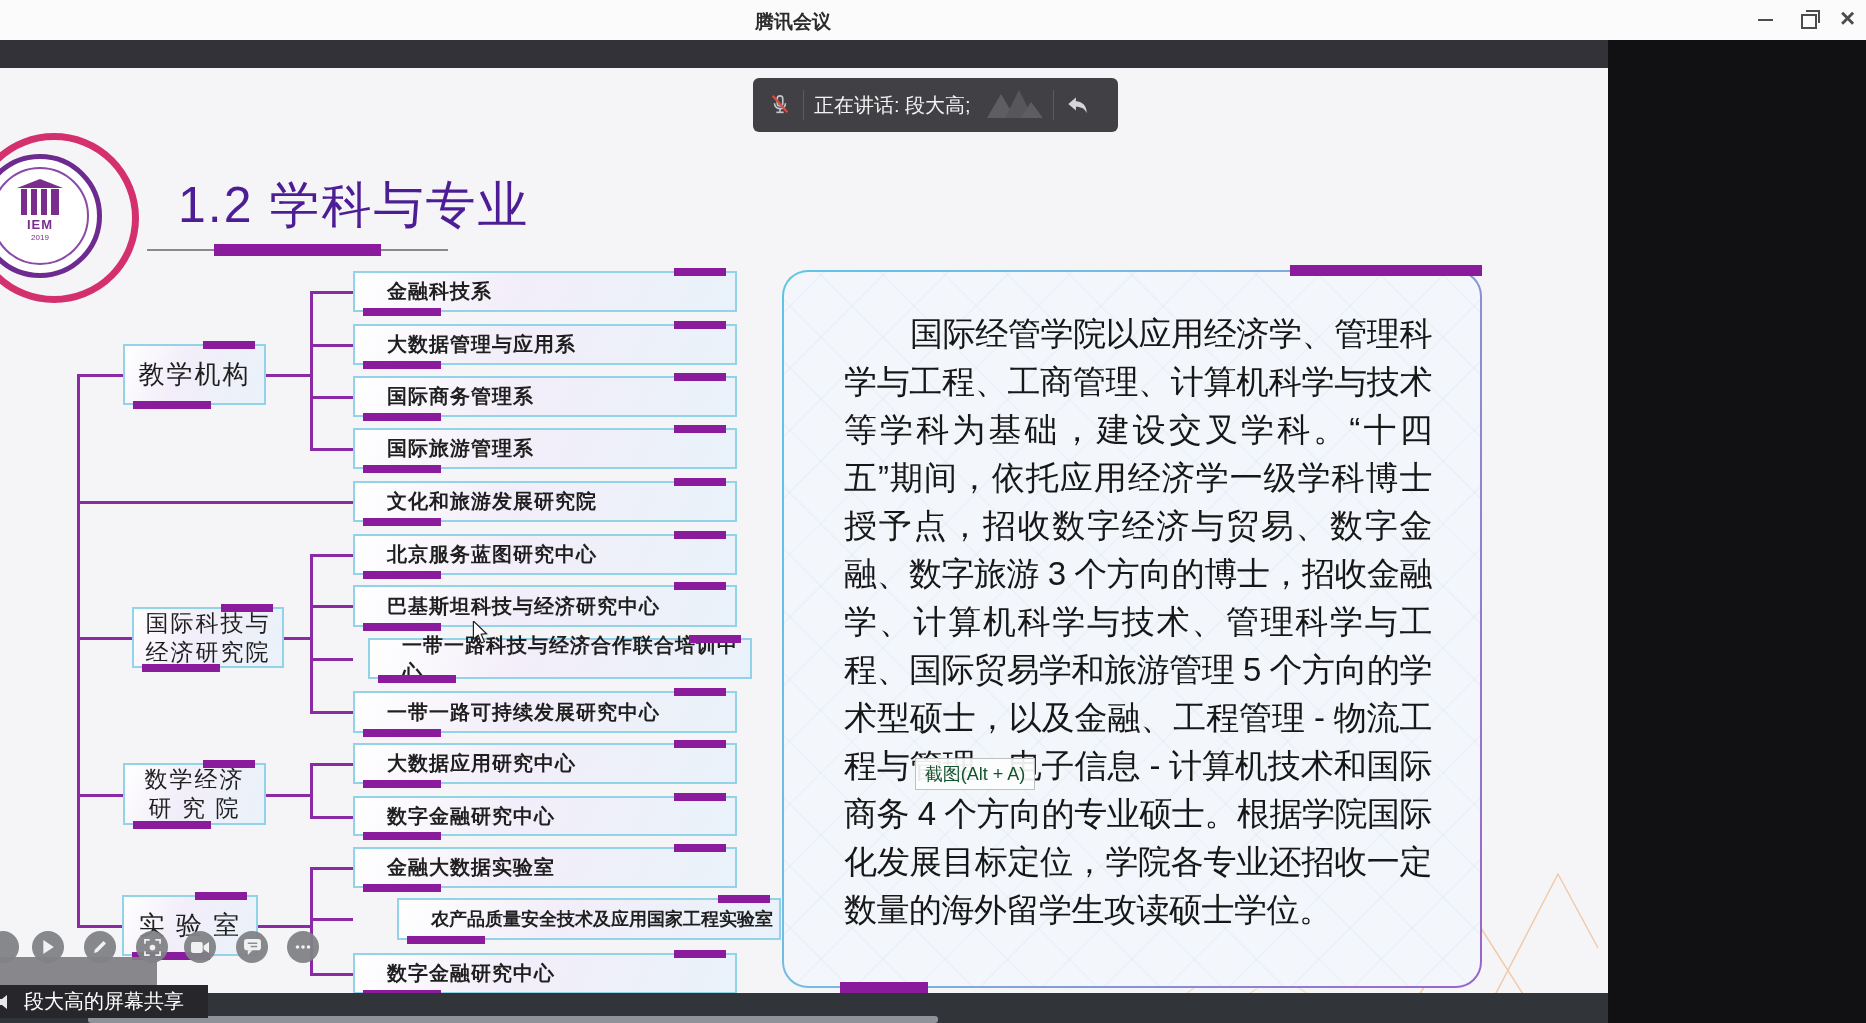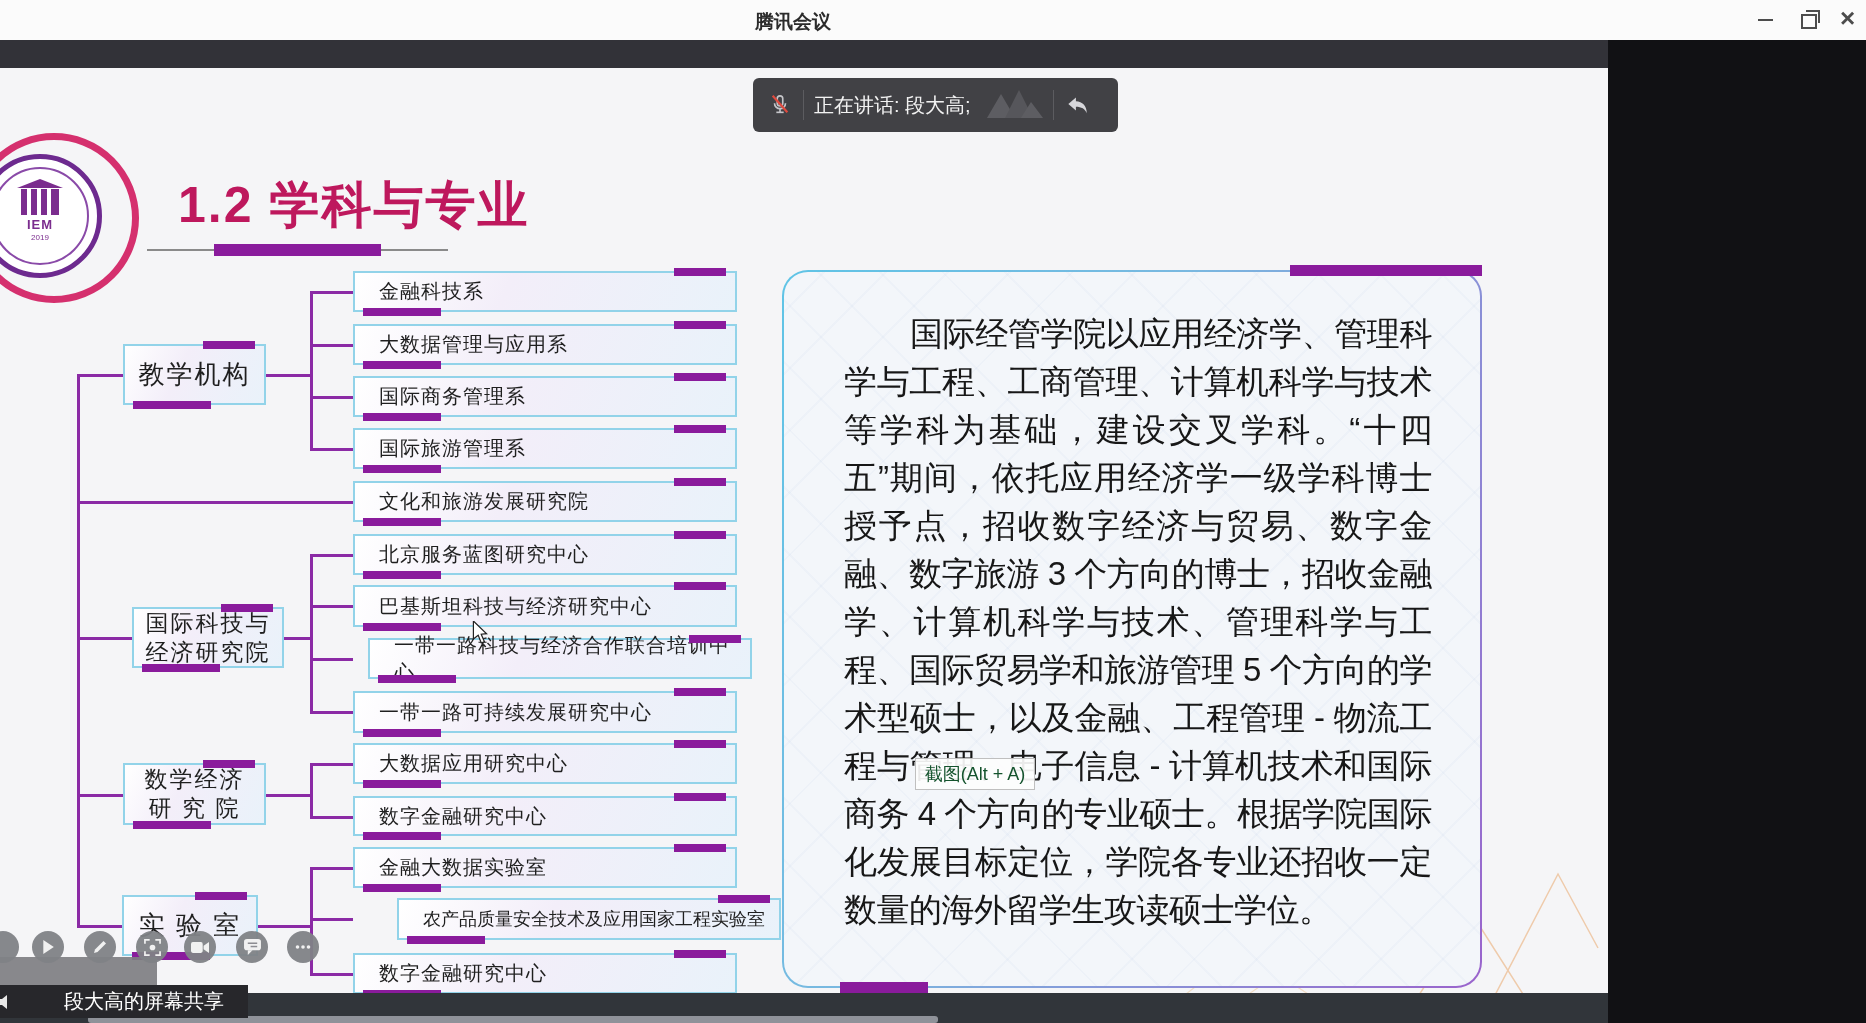--- a/index.html
+++ b/index.html
@@ -25,33 +25,33 @@
   .logo-arc{position:absolute;left:-31px;top:65px;width:170px;height:170px;border-radius:50%;border:7px solid #d5306e;box-sizing:border-box;}
   .logo-inner{position:absolute;left:-22px;top:86px;width:124px;height:124px;border-radius:50%;background:#fff;border:5px solid #6d2a8f;box-sizing:border-box;}
   .logo-ring{position:absolute;left:8px;top:8px;width:98px;height:98px;border-radius:50%;border:2px solid #8a4aa8;box-sizing:border-box;}
   .logo-bld{position:absolute;left:38px;top:30px;width:38px;height:26px;
     background:linear-gradient(90deg,#7b2d8e 0 6px,#fff 6px 10px,#7b2d8e 10px 16px,#fff 16px 20px,#7b2d8e 20px 26px,#fff 26px 30px,#7b2d8e 30px 38px);}
   .logo-roof{position:absolute;left:34px;top:20px;width:0;height:0;border-left:23px solid transparent;border-right:23px solid transparent;border-bottom:9px solid #7b2d8e;}
   .logo-iem{position:absolute;left:0;top:58px;width:114px;text-align:center;font-size:13px;font-weight:bold;color:#7b2d8e;letter-spacing:1px;}
   .logo-year{position:absolute;left:0;top:74px;width:114px;text-align:center;font-size:8px;color:#7b2d8e;}
 
   
-  .slide-title{position:absolute;left:178px;top:104px;font-size:50px;color:#be185d;font-weight:700;letter-spacing:2px;}
+  .slide-title{position:absolute;left:178px;top:104px;font-size:50px;color:#4c1d95;font-weight:400;letter-spacing:2px;}
   .title-rule{position:absolute;left:147px;top:181px;width:301px;height:2px;background:#8a8a8a;}
   .title-rule-purple{position:absolute;left:214px;top:176px;width:167px;height:12px;background:#8a1b9c;}
 
   
   .node{position:absolute;box-sizing:border-box;border:2px solid #92d3e9;
     background:linear-gradient(115deg,#ffffff 0%,#f3eef9 40%,#e9f2fa 100%);
     display:flex;align-items:center;z-index:5;color:#1f1f1f;}
   .node::before{content:"";position:absolute;top:-5px;right:9px;width:52px;height:8px;background:#8a1b9c;}
   .node::after{content:"";position:absolute;bottom:-6px;left:8px;width:78px;height:8px;background:#8a1b9c;}
   .cat{justify-content:center;text-align:center;font-size:26px;letter-spacing:2px;}
   .cat .two{white-space:pre-line;font-size:23px;line-height:29px;}
-  .child{padding-left:24px;font-size:20px;letter-spacing:1px;}
+  .child{padding-left:32px;font-size:20px;letter-spacing:1px;font-weight:bold;}
   .child.small{font-size:18px;letter-spacing:0;margin-left:44px;}
   .cline{position:absolute;background:#8b2aa5;z-index:4;}
 
   
   .tp-outer{position:absolute;left:782px;top:202px;width:700px;height:718px;border-radius:26px;
     background:linear-gradient(115deg,#5fc4e6,#7ab8e0 40%,#9a63cc);padding:2px;box-sizing:border-box;z-index:5;}
   .tp-inner{width:100%;height:100%;border-radius:24px;background:#f3f6fa;box-sizing:border-box;
     padding:38px 48px 0 60px;
     background-image:repeating-linear-gradient(45deg,rgba(130,160,210,0.05) 0 2px,transparent 2px 44px),
                      repeating-linear-gradient(-45deg,rgba(130,160,210,0.05) 0 2px,transparent 2px 44px);}
@@ -69,21 +69,21 @@
   
   .tooltip{position:absolute;left:915px;top:758px;width:118px;height:30px;background:rgba(253,253,253,0.92);
     border:1px solid #bfbfbf;color:#14532d;font-size:18px;display:flex;align-items:center;justify-content:center;z-index:40;}
   .cursor{position:absolute;left:469px;top:621px;z-index:50;}
 
   
   .gray-panel{position:absolute;left:0;top:957px;width:157px;height:38px;background:rgba(126,126,130,0.92);z-index:28;}
   .tbtn{position:absolute;top:931px;width:32px;height:32px;border-radius:50%;background:rgba(128,130,134,0.95);
     display:flex;align-items:center;justify-content:center;z-index:30;}
   .share-chip{position:absolute;left:0;top:985px;width:208px;height:33px;background:#27272b;color:#fff;
-    display:flex;align-items:center;z-index:31;overflow:hidden;padding-left:40px;}
+    display:flex;align-items:center;z-index:31;overflow:hidden;}
   .share-chip span{font-size:20px;margin-left:24px;white-space:nowrap;}
   .share-chip svg{position:absolute;left:-6px;top:7px;}
 
   
   .panel{position:absolute;left:1608px;top:40px;width:258px;height:983px;background:#111114;}
 
   
   .deco{position:absolute;left:1150px;top:788px;z-index:2;opacity:.55;}
 </style>
 </head>

